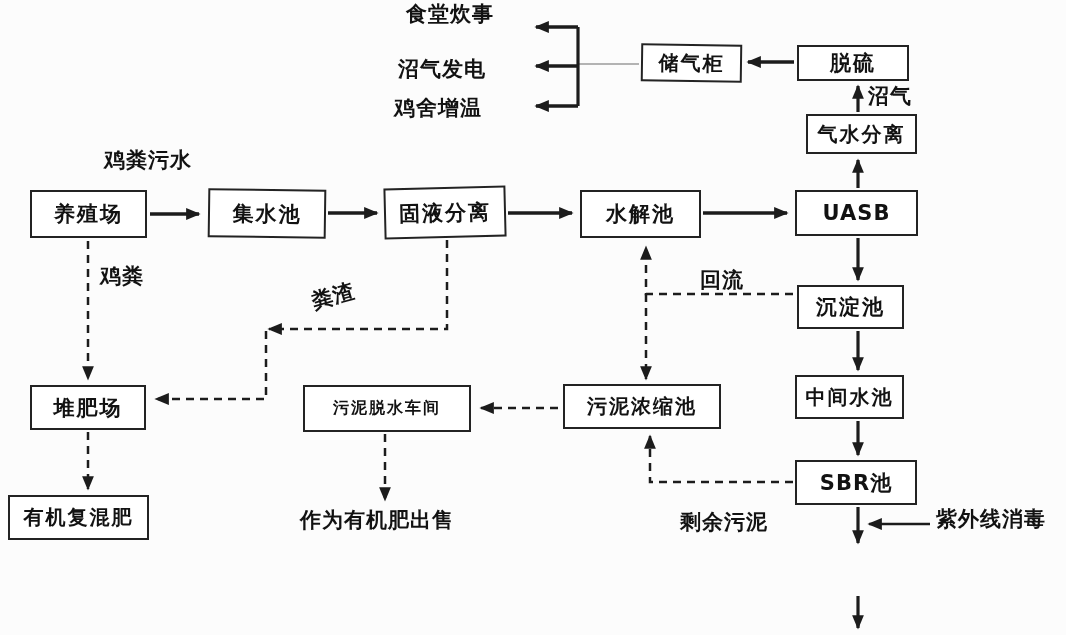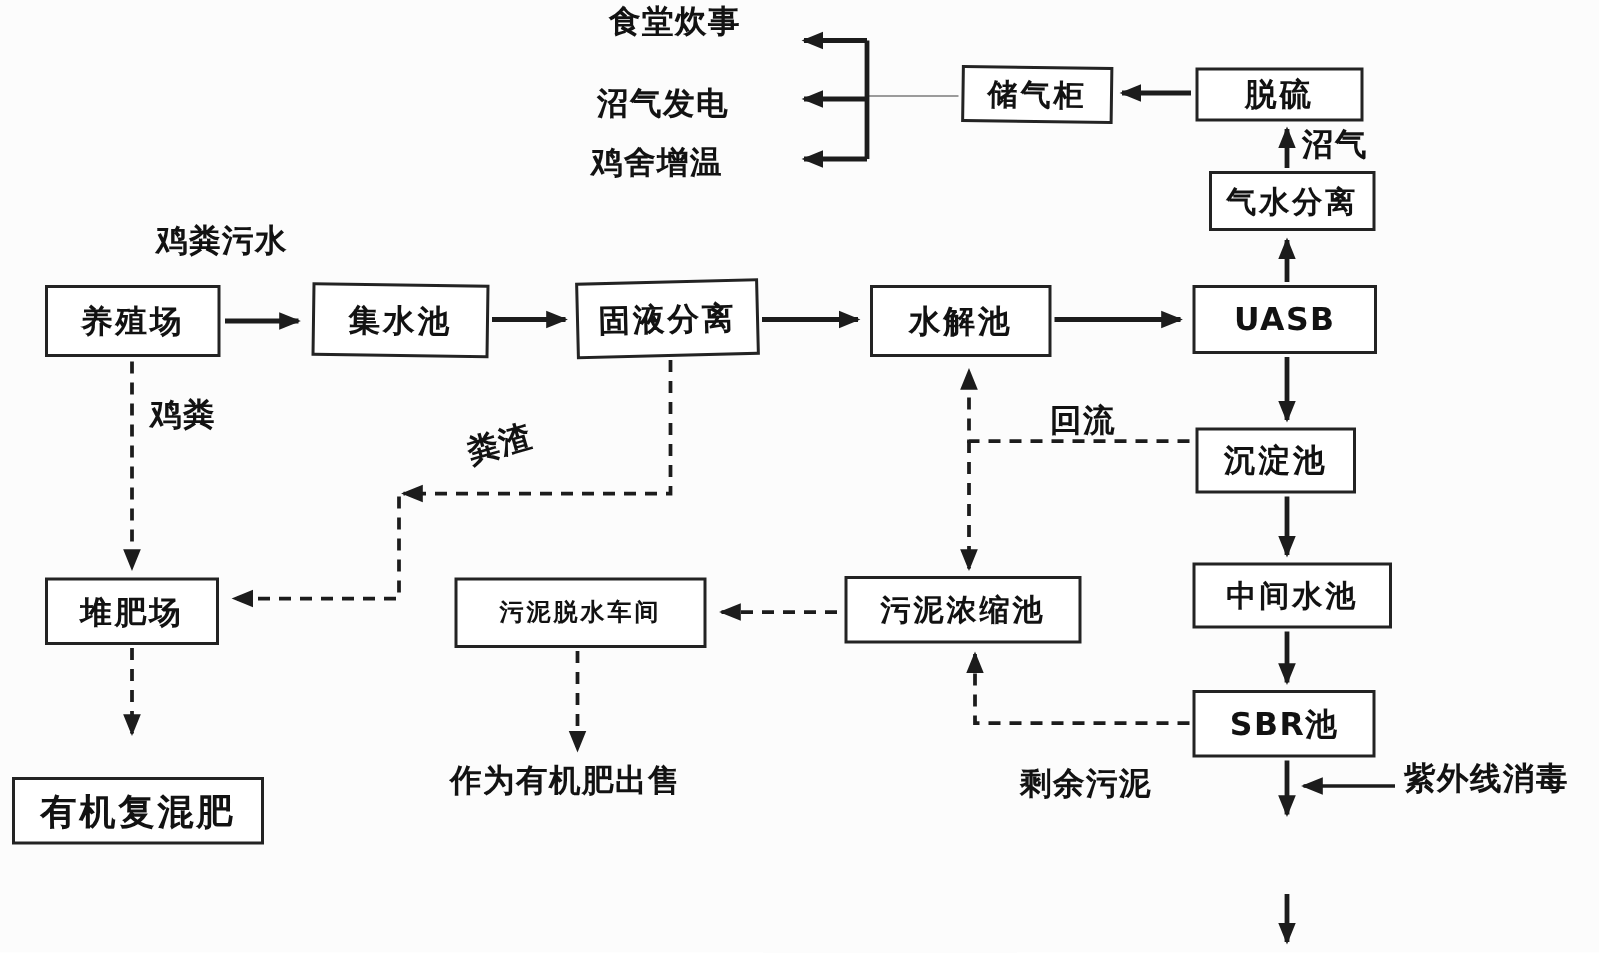--- a/index.html
+++ b/index.html
@@ -91,24 +91,24 @@
 
   <div class="node" style="left:30px;top:190px;width:117px;height:48px">养殖场</div>
   <div class="node tilt-b" style="left:208px;top:189px;width:118px;height:49px">集水池</div>
   <div class="node tilt-a" style="left:384px;top:187px;width:122px;height:51px">固液分离</div>
   <div class="node" style="left:580px;top:190px;width:121px;height:48px">水解池</div>
   <div class="node" style="left:806px;top:114px;width:111px;height:40px;font-size:20px">气水分离</div>
   <div class="node" style="left:795px;top:190px;width:123px;height:46px;letter-spacing:1px">UASB</div>
   <div class="node" style="left:797px;top:45px;width:112px;height:36px">脱硫</div>
   <div class="node tilt-b" style="left:641px;top:44px;width:101px;height:38px;font-size:20px">储气柜</div>
   <div class="node" style="left:797px;top:285px;width:107px;height:44px">沉淀池</div>
-  <div class="node" style="left:795px;top:375px;width:133px;height:44px;font-size:20px">中间水池</div>
+  <div class="node" style="left:795px;top:375px;width:109px;height:44px;font-size:20px">中间水池</div>
   <div class="node" style="left:795px;top:460px;width:122px;height:45px;letter-spacing:1px">SBR池</div>
   <div class="node" style="left:30px;top:385px;width:116px;height:45px">堆肥场</div>
-  <div class="node" style="left:8px;top:518px;width:168px;height:45px;font-size:24px">有机复混肥</div>
+  <div class="node" style="left:8px;top:495px;width:141px;height:45px;font-size:20px">有机复混肥</div>
   <div class="node" style="left:303px;top:385px;width:168px;height:47px;font-size:16px">污泥脱水车间</div>
   <div class="node" style="left:563px;top:384px;width:158px;height:45px;font-size:20px">污泥浓缩池</div>
 
   <div class="flabel" style="left:104px;top:146px">鸡粪污水</div>
   <div class="flabel" style="left:100px;top:262px">鸡粪</div>
   <div class="flabel rot" style="left:312px;top:288px">粪渣</div>
   <div class="flabel" style="left:700px;top:266px">回流</div>
   <div class="flabel" style="left:868px;top:82px">沼气</div>
   <div class="flabel" style="left:406px;top:0">食堂炊事</div>
   <div class="flabel" style="left:398px;top:55px">沼气发电</div>

